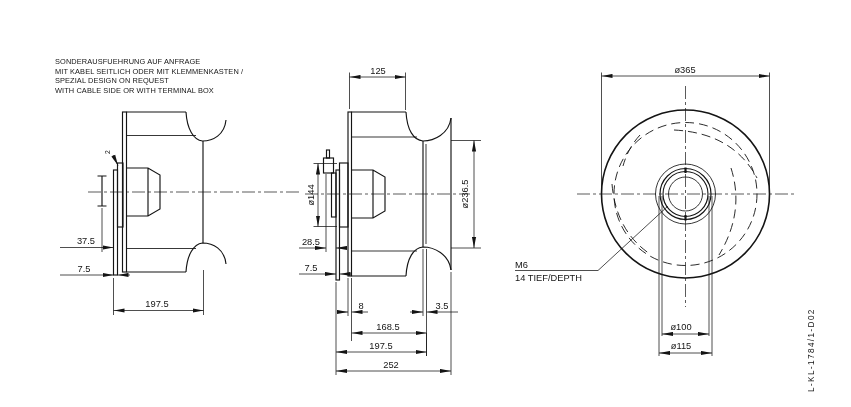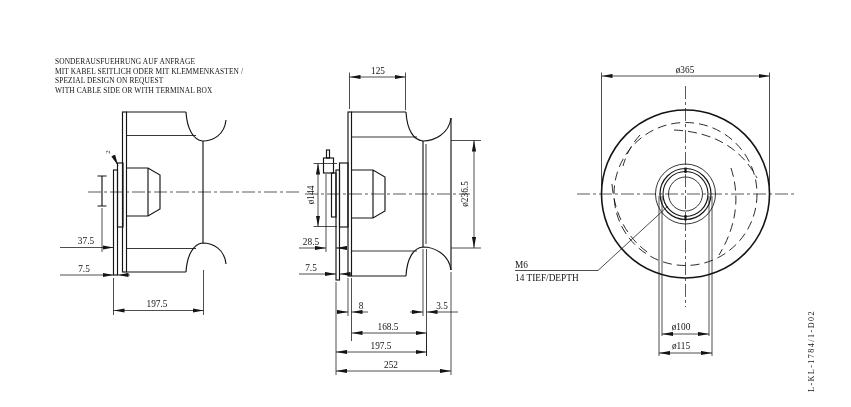--- a/index.html
+++ b/index.html
@@ -1,17 +1,17 @@
 <!DOCTYPE html>
 <html><head>
 <meta charset="utf-8">
 <style>
   html,body{margin:0;padding:0;background:#ffffff;}
   .sheet{position:relative;width:851px;height:407px;background:#ffffff;overflow:hidden;
-         font-family:Liberation Serif, serif;}
+         font-family:Liberation Sans, sans-serif;}
   svg text{fill:#141414;}
   .note-text{font-size:7.4px;letter-spacing:0.1px;}
   .dim-text{font-size:9.3px;}
   .tiny-text{font-size:6.8px;}
   .docnum-text{font-size:8.2px;letter-spacing:1.4px;}
   .obj{stroke:#141414;stroke-width:1.15;fill:none;}
   .obj-bold{stroke:#141414;stroke-width:1.6;fill:none;}
   .obj-thin{stroke:#141414;stroke-width:0.85;fill:none;}
   .dim{stroke:#141414;stroke-width:0.75;fill:none;}
   .center{stroke:#141414;stroke-width:0.7;fill:none;stroke-dasharray:13 3 3 3;}

